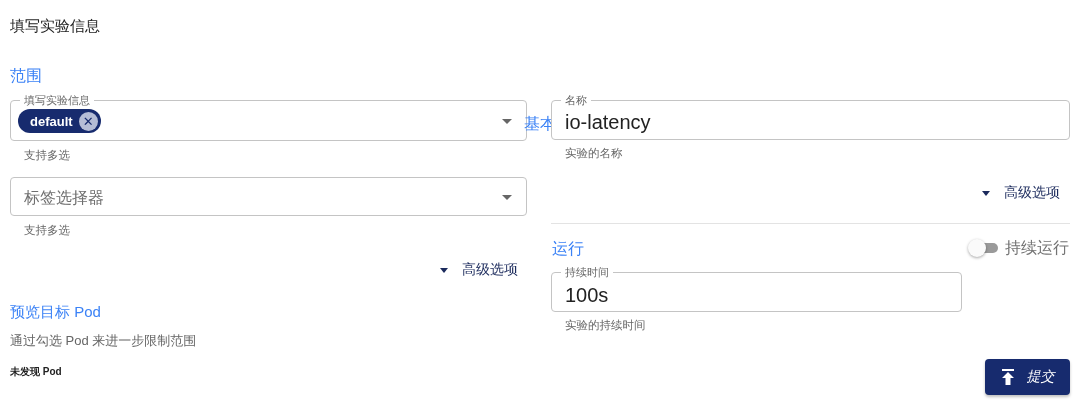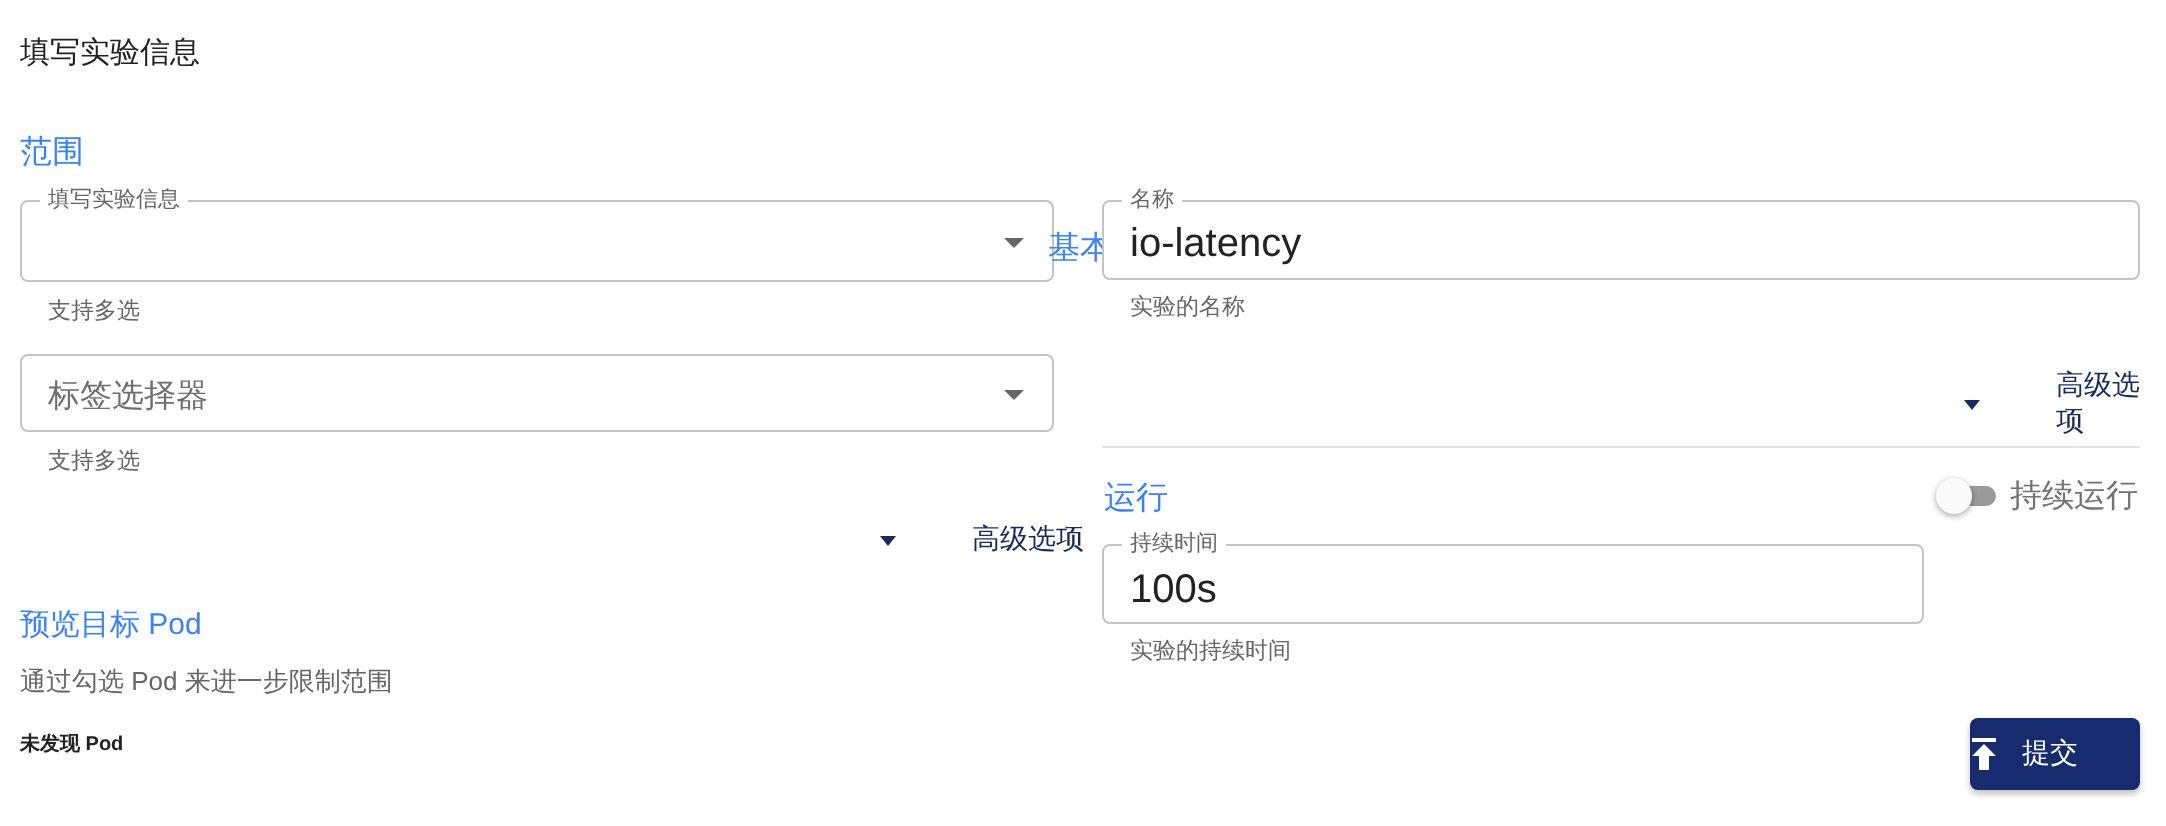--- a/index.html
+++ b/index.html
@@ -30,56 +30,60 @@
       background: #172b6e; color: #fff; display: flex; align-items: center;
       padding-left: 12px; padding-right: 3px; font-size: 13px; font-weight: bold;
     }
     .chip .chip-del {
       width: 19px; height: 19px; border-radius: 50%; background: #b5bdd6; margin-left: 6px;
       display: flex; align-items: center; justify-content: center; color: #172b6e;
       font-size: 13px; font-weight: bold; line-height: 1;
     }
 
     .adv {
-      position: absolute; display: flex; align-items: center; font-size: 14px; color: #1b2a5c; gap: 24px;
+      position: absolute; display: flex; align-items: center; font-size: 14px; color: #1b2a5c;
     }
     .adv .tri {
       width: 0; height: 0; border-left: 4px solid transparent; border-right: 4px solid transparent;
       border-top: 5px solid #1b2a5c; margin-right: 14px;
     }
 
     .divider { position: absolute; left: 551px; top: 223px; width: 519px; height: 1px; background: #e3e3e3; }
 
     .toggle { position: absolute; left: 968px; top: 239px; width: 32px; height: 18px; }
     .toggle .track { position: absolute; left: 8px; top: 4px; width: 22px; height: 10px; border-radius: 5px; background: #9a9a9a; }
     .toggle .thumb {
       position: absolute; left: 0; top: 0; width: 18px; height: 18px; border-radius: 50%;
       background: #fafafa; box-shadow: 0 1px 3px rgba(0,0,0,0.35);
     }
     .toggle-label { position: absolute; left: 1005px; top: 238px; font-size: 16px; color: #737373; }
 
     .submit {
       position: absolute; left: 985px; top: 359px; width: 85px; height: 36px; border-radius: 4px;
-      background: #172b6e; color: #fff; display: flex; align-items: center; 
-      font-size: 14px; box-shadow: 0 2px 3px rgba(0,0,0,0.25);
+      background: #172b6e; color: #fff; display: flex; align-items: center; justify-content: center;
+      font-size: 14px; box-shadow: 0 2px 3px rgba(0,0,0,0.25); font-style: italic;
     }
     .submit .up-icon { display: inline-block; width: 14px; height: 16px; margin-right: 12px; }
 
     .muted { position: absolute; font-size: 13px; color: #666; }
     .strong { position: absolute; font-size: 10px; color: #222; font-weight: bold; }
   </style>
 </head>
 <body>
 
 <div class="page-title">填写实验信息</div>
 
 <div class="section-title" style="left:10px; top:66px;">范围</div>
 
 <div class="outlined" style="left:10px; top:100px; width:517px; height:41px;">
   <span class="legend">填写实验信息</span>
+  <div class="chip">
+    <span>default</span>
+    <span class="chip-del">✕</span>
+  </div>
   <span class="caret" style="top:18px;"></span>
 </div>
 <div class="helper" style="left:24px; top:148px;">支持多选</div>
 
 <div class="outlined" style="left:10px; top:177px; width:517px; height:39px;">
   <span class="placeholder" style="top:10px;">标签选择器</span>
   <span class="caret" style="top:17px;"></span>
 </div>
 <div class="helper" style="left:24px; top:223px;">支持多选</div>
 

